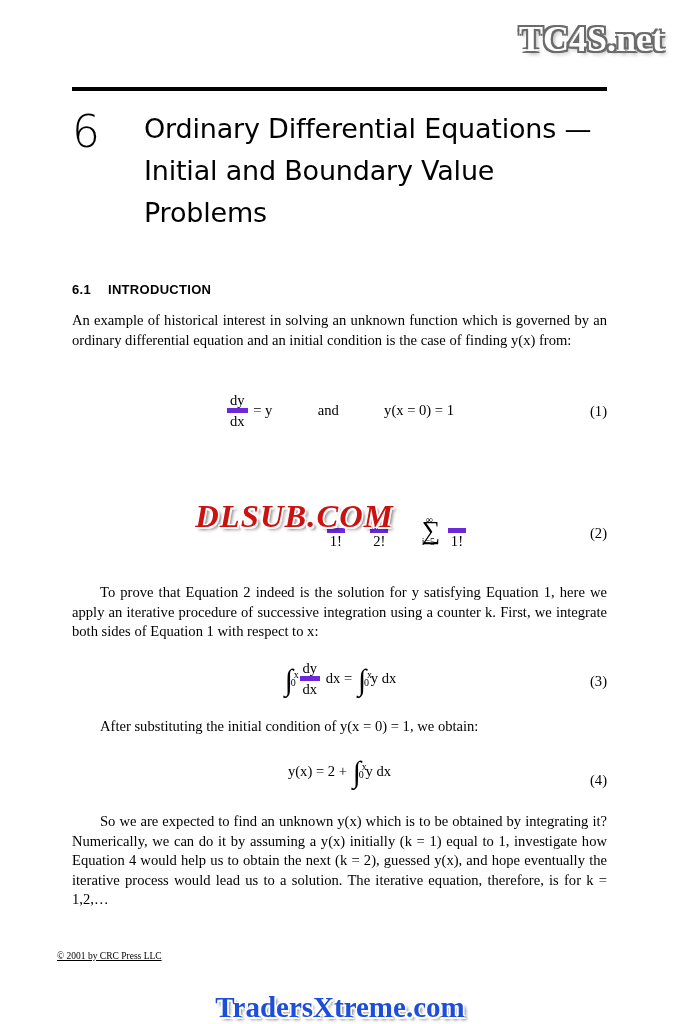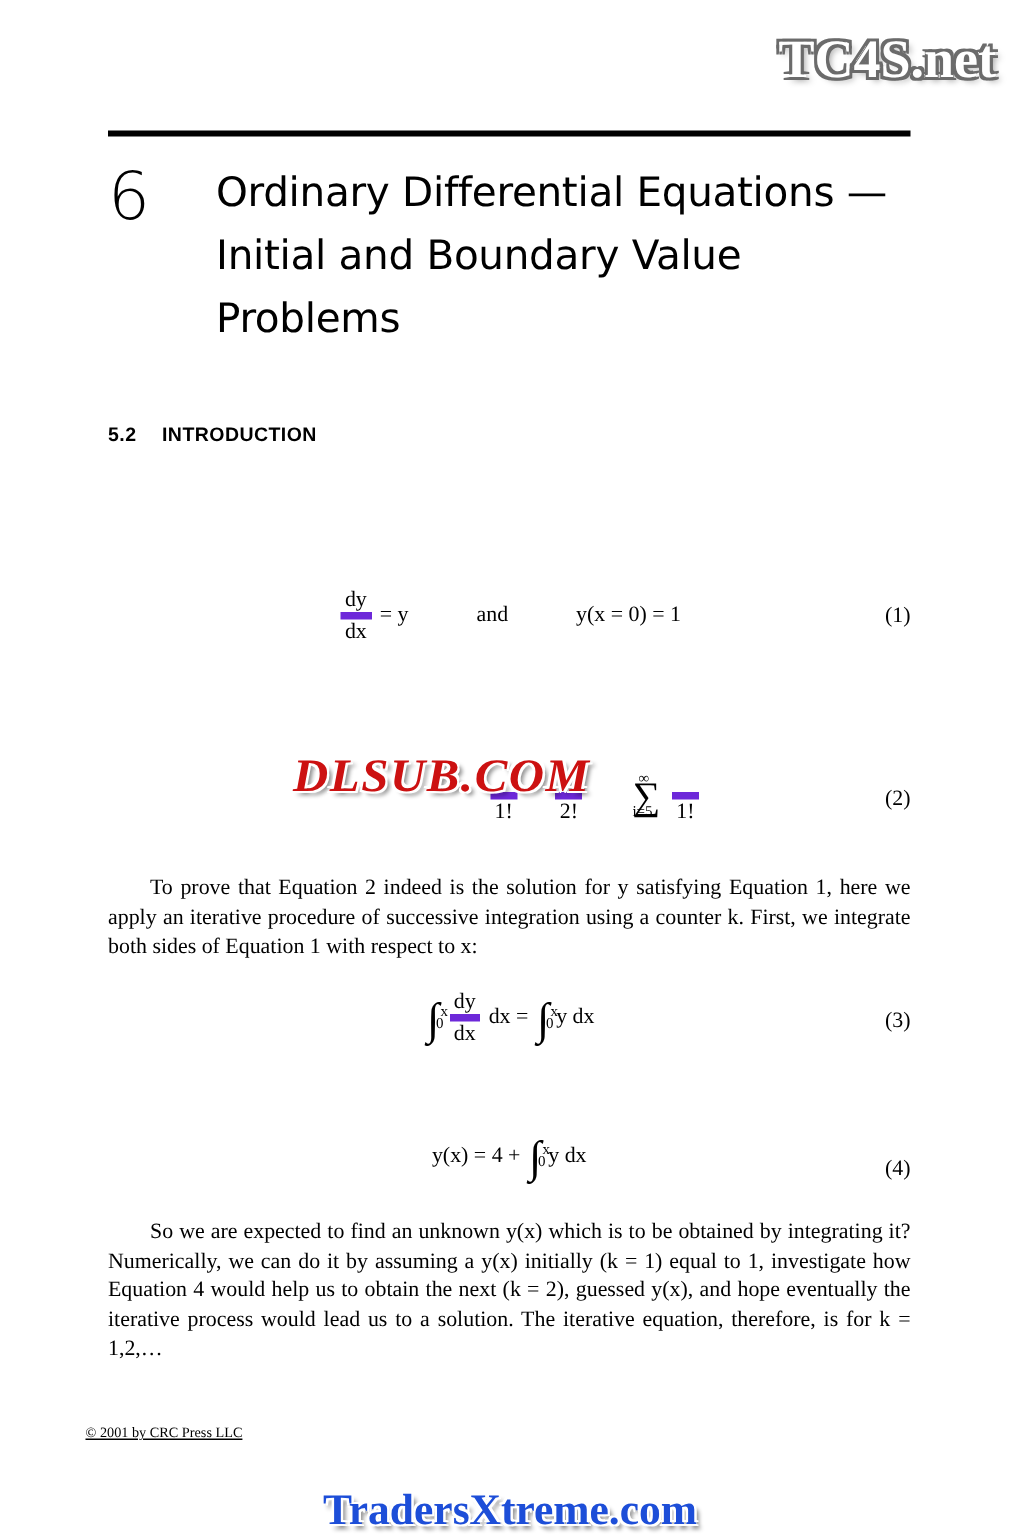--- a/index.html
+++ b/index.html
@@ -211,23 +211,24 @@
   <div class="wm-top">TC4S.net</div>
 
   <div class="rule"></div>
 
   <div class="chapter">
     <div class="chapter-num">6</div>
     <div class="chapter-title">Ordinary Differential Equations — Initial and Boundary Value Problems</div>
   </div>
 
   <div class="section-head">
-    <span class="num">5.2</span><span>INTRODUCTION</span>
-  </div>
-
+    <span class="num">6.1</span><span>INTRODUCTION</span>
+  </div>
+
+  <div class="para" style="top:299px;">An example of historical interest in solving an unknown function which is governed by an ordinary differential equation and an initial condition is the case of finding y(x) from:</div>
 
   <div class="eq" style="top:380px;height:38px;">
     <div class="body">
       <span class="frac">
         <span class="t">dy</span>
         <span class="b">dx</span>
       </span>
       <span class="mid">= y</span>
       <span style="display:inline-block;width:38px;"></span>
       <span class="mid">and</span>
@@ -262,24 +263,25 @@
         <span class="t">dy</span>
         <span class="b">dx</span>
       </span>
       <span class="mid">dx =</span>
       <span class="intg">∫<span class="lim-top">x</span><span class="lim-bot">0</span></span>
       <span class="mid">y dx</span>
     </div>
     <div class="num">(3)</div>
   </div>
 
+  <div class="para indent" style="top:705px;">After substituting the initial condition of y(x = 0) = 1, we obtain:</div>
 
   <div class="eq" style="top:748px;height:40px;">
     <div class="body">
-      <span class="mid">y(x) = 4 +</span>
+      <span class="mid">y(x) = 2 +</span>
       <span class="intg">∫<span class="lim-top">x</span><span class="lim-bot">0</span></span>
       <span class="mid">y dx</span>
     </div>
     <div class="num">(4)</div>
   </div>
 
   <div class="para indent" style="top:800px;">So we are expected to find an unknown y(x) which is to be obtained by integrating it? Numerically, we can do it by assuming a y(x) initially (k = 1) equal to 1, investigate how Equation 4 would help us to obtain the next (k = 2), guessed y(x), and hope eventually the iterative process would lead us to a solution. The iterative equation, therefore, is for k = 1,2,…</div>
 
   <div class="copyright">© 2001 by CRC Press LLC</div>
 

